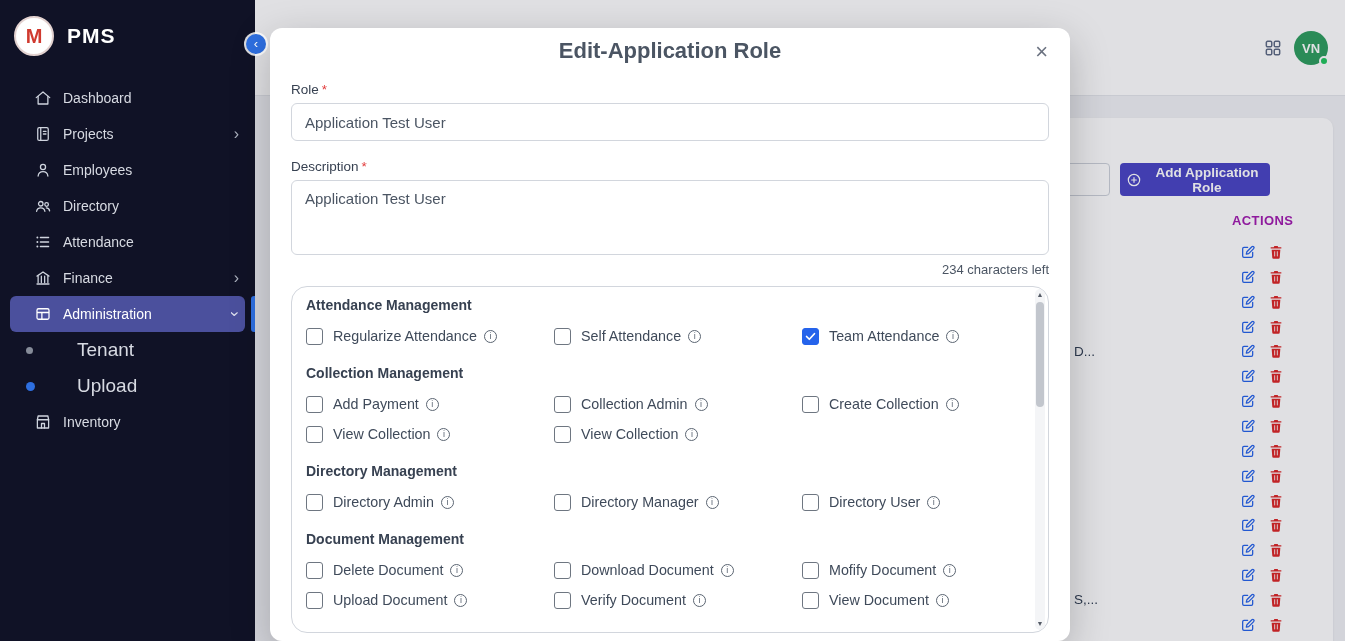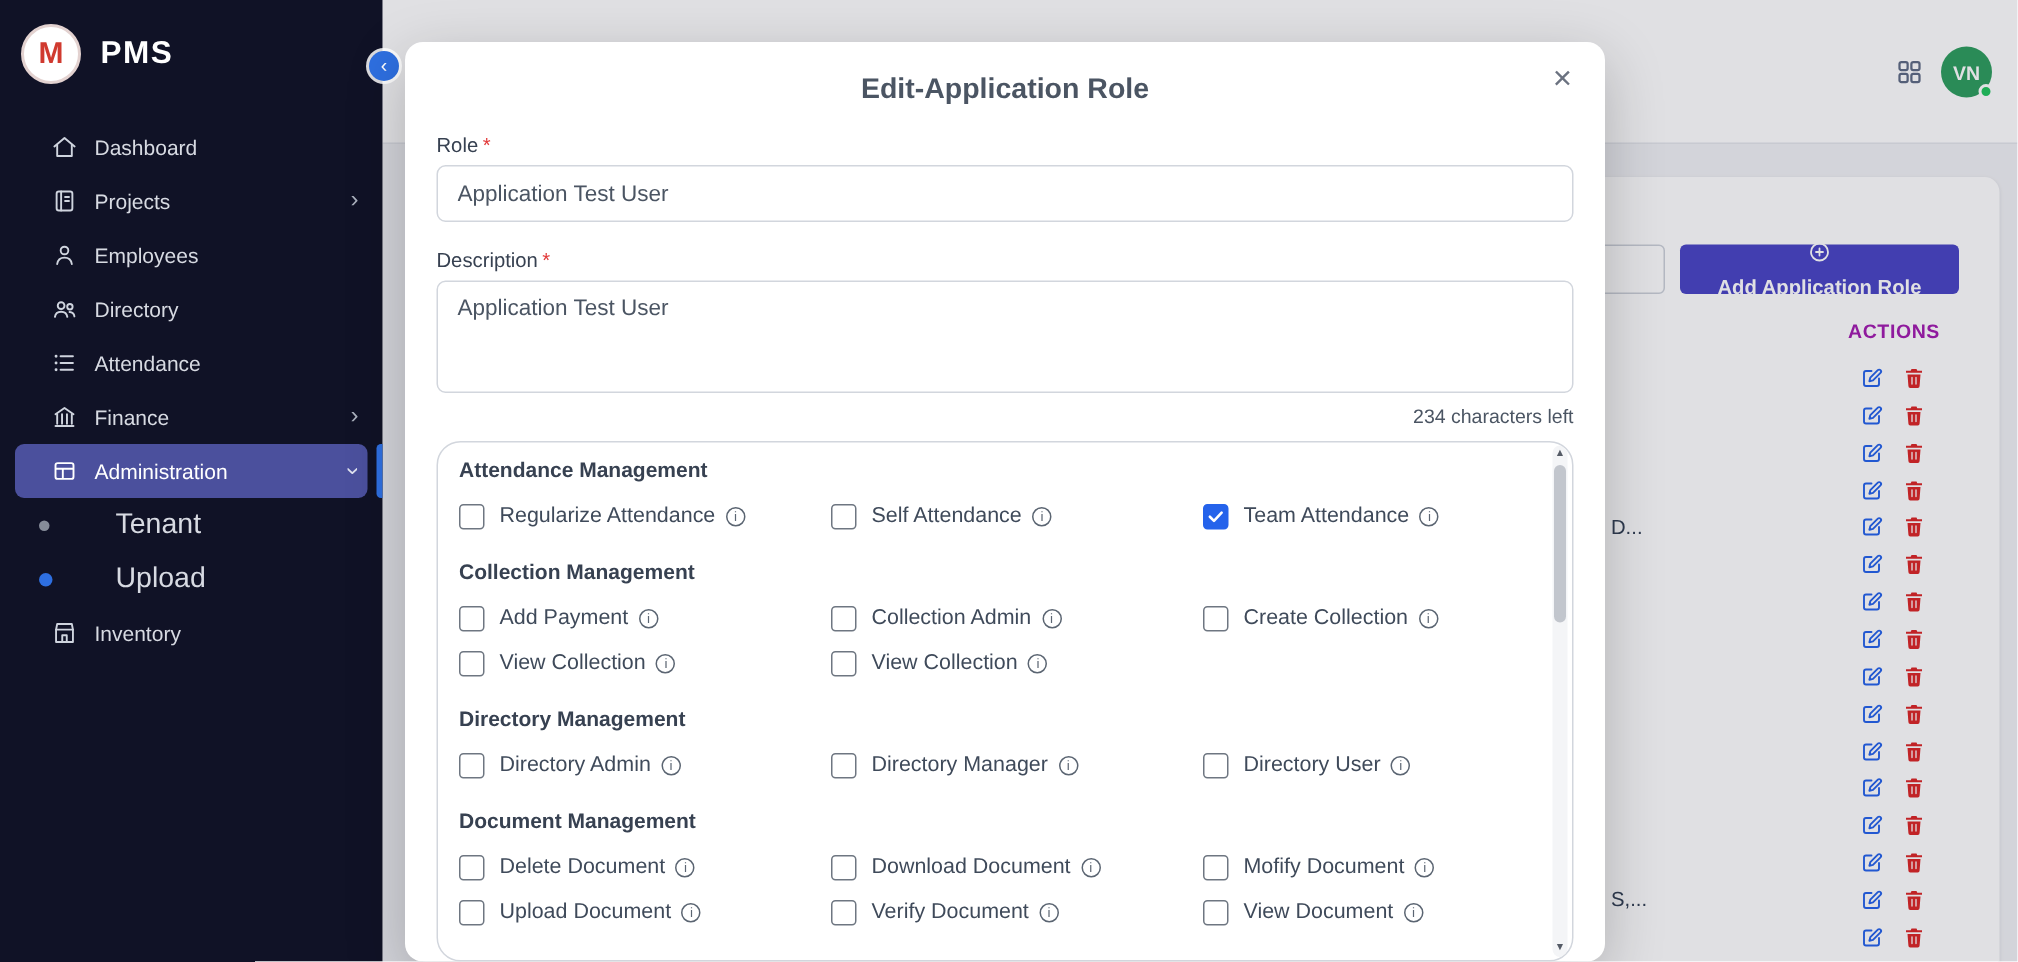--- a/index.html
+++ b/index.html
@@ -40,39 +40,39 @@
   .apps-icon svg { width: 20px; height: 20px; }
   .avatar { position: absolute; right: 17px; top: 31px; width: 34px; height: 34px; border-radius: 50%;
             background: #2f9e5f; color: #fff; font-size: 13px; font-weight: bold;
             display: flex; align-items: center; justify-content: center; cursor: pointer; }
   .status-dot { position: absolute; right: -1px; bottom: -1px; width: 10px; height: 10px; border-radius: 50%;
                 background: #22c55e; border: 2px solid #fff; }
   .main-card { position: absolute; left: 282px; top: 118px; right: 12px; height: 560px; background: #fff;
                border-radius: 10px; box-shadow: 0 1px 3px rgba(16,24,40,.08); }
   .search-partial { position: absolute; left: 1040px; top: 163px; width: 70px; height: 33px; background: #fff;
                     border: 1px solid #cdd2da; border-radius: 4px; }
-  .add-role-btn { position: absolute; left: 1120px; top: 163px; width: 186px; height: 33px; background: #4a46c5;
+  .add-role-btn { position: absolute; left: 1120px; top: 163px; width: 150px; height: 33px; background: #4a46c5;
                   color: #fff; border: none; border-radius: 4px; display: flex; align-items: center; justify-content: center;
-                  gap: 8px; font-size: 13.5px; font-weight: bold; font-family: inherit; cursor: pointer; flex-direction: column; }
+                  gap: 8px; font-size: 13.5px; font-weight: bold; font-family: inherit; cursor: pointer; }
   .add-role-btn svg { width: 16px; height: 16px; flex: none; }
   .actions-header { position: absolute; left: 1232px; top: 213px; font-size: 13px; font-weight: bold;
                     color: #a21caf; letter-spacing: .4px; }
   .t-row { position: absolute; left: 1074px; width: 210px; height: 22px; display: flex;
            justify-content: space-between; align-items: center; }
   .frag { font-size: 13.5px; color: #334155; white-space: nowrap; }
   .row-icons { display: flex; gap: 12px; margin-left: auto; }
   .icon-btn { width: 16px; height: 16px; display: inline-flex; cursor: pointer; }
   .icon-btn svg { width: 16px; height: 16px; }
 
   .overlay { position: absolute; left: 255px; top: 0; right: 0; bottom: 0; background: rgba(16,18,38,.13); z-index: 4; }
 
   
   .modal { position: absolute; left: 270px; top: 28px; width: 800px; height: 613px; background: #fff;
            border-radius: 12px; z-index: 10; box-shadow: 0 12px 40px rgba(0,0,0,.22); }
-  .modal-title { margin: 21px 0 0; text-align: center; font-size: 19px; font-weight: bold; color: #4b5563; }
+  .modal-title { margin: 10px 0 0; text-align: center; font-size: 22px; font-weight: bold; color: #4b5563; }
   .modal-close { position: absolute; top: 12px; right: 16px; font-size: 22px; color: #6b7280; background: none;
                  border: none; cursor: pointer; font-family: inherit; line-height: 1; }
   .modal-body { padding: 0 21px; }
   .field-label { margin-top: 18px; font-size: 13.5px; color: #374151; }
   .req { color: #e23b3b; margin-left: 3px; }
   .text-input { margin-top: 6px; width: 100%; height: 38px; border: 1px solid #d2d6dd; border-radius: 6px;
                 padding: 0 13px; font-size: 15px; color: #4b5563; font-family: inherit; outline: none; background: #fff; }
   .text-area { margin-top: 6px; width: 100%; height: 75px; border: 1px solid #d2d6dd; border-radius: 6px;
                padding: 9px 13px; font-size: 15px; color: #4b5563; font-family: inherit; resize: none; outline: none; }
   .char-counter { margin-top: 3px; text-align: right; font-size: 13px; color: #4b5563; }

